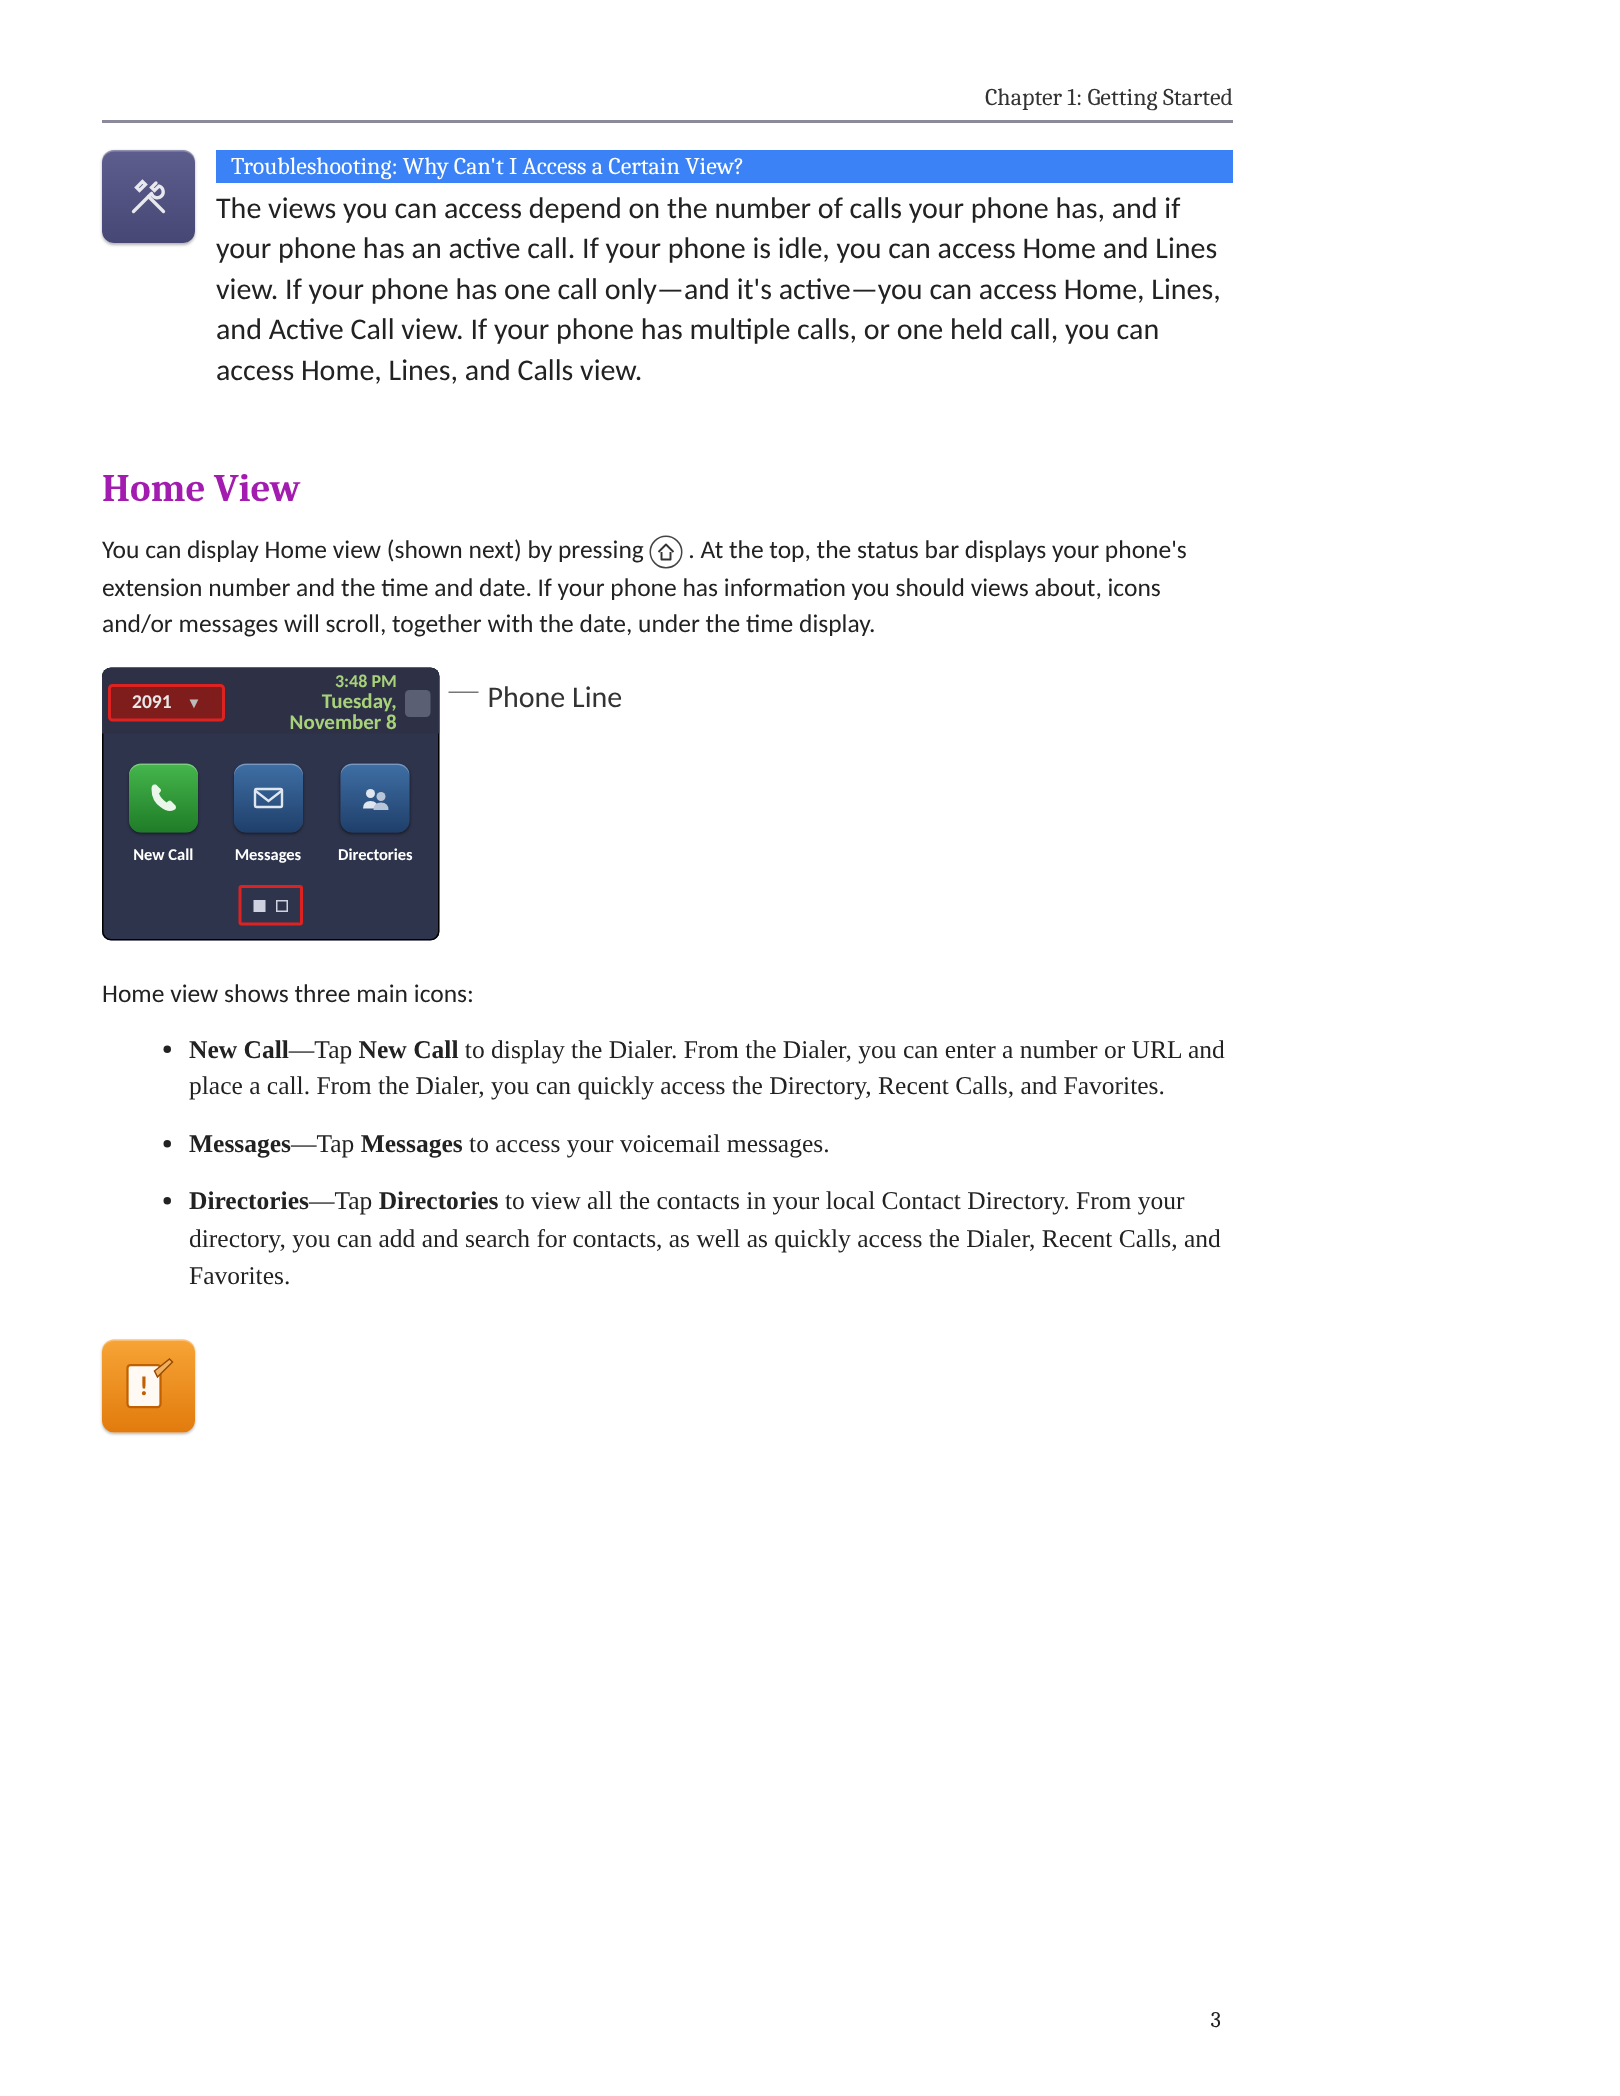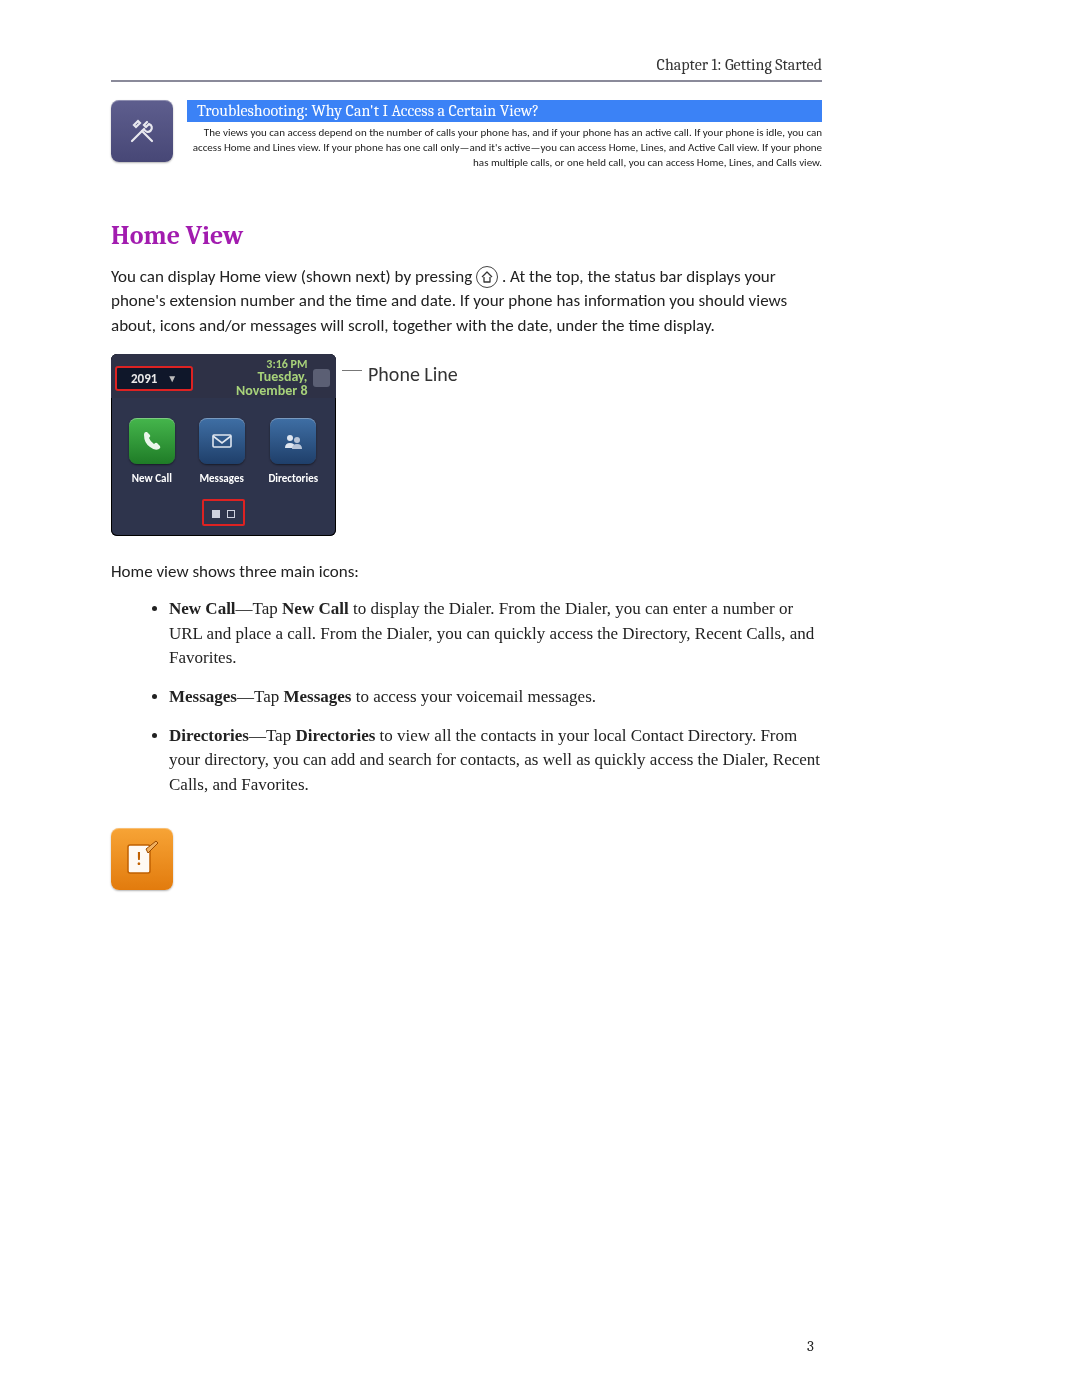--- a/index.html
+++ b/index.html
@@ -3,21 +3,21 @@
 <meta charset="utf-8">
 <style>
   body {
     margin: 0;
     background: #fff;
     font-family: Calibri, "Segoe UI", Arial, sans-serif;
     color: #222;
     width: 1080px;
   }
   .page {
-    padding: 56px 110px 40px 111px;
+    padding: 56px 110px 40px 68px;
     box-sizing: border-box;
     width: 932px;
     min-height: 1397px;
     position: relative;
   }
   .chapter-header {
     text-align: right;
     font-family: Cambria, Georgia, serif;
     font-size: 16px;
     color: #333;
@@ -61,23 +61,22 @@
   .troubleshooting .title-bar {
     background: #3b82f6;
   }
   .note .icon-tile {
     background: linear-gradient(#f7a436, #e27b0d);
   }
   .note .title-bar {
     background: #db7a1c;
   }
   .callout .text {
-    font-size: 11px;
+    font-size: 20px;
     line-height: 1.35;
-    text-align: right;
   }
 
   h2.section {
     font-family: Cambria, Georgia, serif;
     color: #a21caf;
     font-size: 26px;
     font-weight: bold;
     margin: 50px 0 14px 0;
   }
   p.body-text {
@@ -114,21 +113,21 @@
   .phone .status-bar {
     display: flex;
     align-items: center;
     padding: 4px 6px 0 4px;
     background: #2e3146;
     position: relative;
   }
   .ext-pill {
     border: 2px solid #d22;
     border-radius: 3px;
-    background: #0f172a;
+    background: #7f1d1d;
     color: #e8e8e8;
     font-size: 13px;
     font-weight: bold;
     padding: 3px 14px 3px 14px;
     display: flex;
     align-items: center;
   }
   .ext-pill .caret {
     margin-left: 10px;
     font-size: 10px;
@@ -270,21 +269,21 @@
   </p>
 
   <div class="phone-row">
     <div class="phone">
       <div class="status-bar">
         <div class="ext-pill">
           <span>2091</span>
           <span class="caret">▼</span>
         </div>
         <div class="status-right">
-          <div class="status-time">3:16 PM</div>
+          <div class="status-time">3:48 PM</div>
           <div class="status-date">Tuesday, November 8</div>
         </div>
         <div class="avatar"></div>
       </div>
       <div class="phone-grid">
         <div class="app">
           <div class="tile green">
             <svg width="24" height="24" viewBox="0 0 24 24">
                 <path d="M6 3 Q4 3 4 6 Q4 14 10 18 Q15 22 19 20 Q21 19 20 17 L17 14 Q16 13 14 15 Q10 12 9 9 Q11 7 10 6 L7 3 Q7 3 6 3 Z" fill="#eaf6ea"></path>
               </svg>

